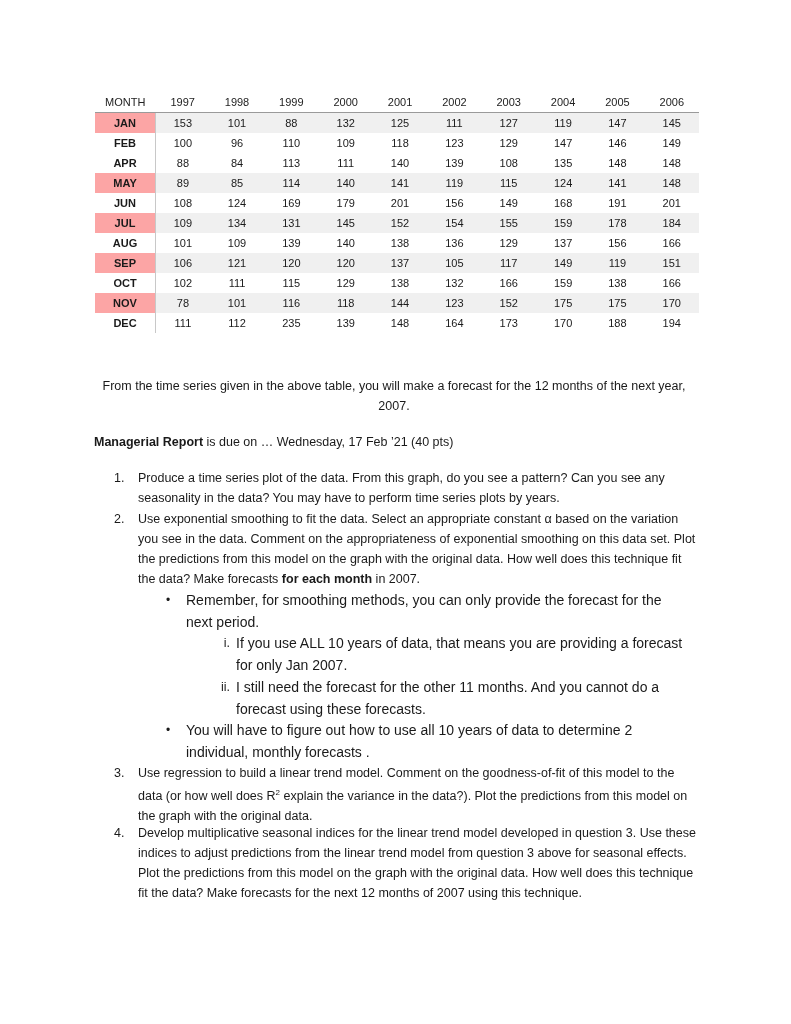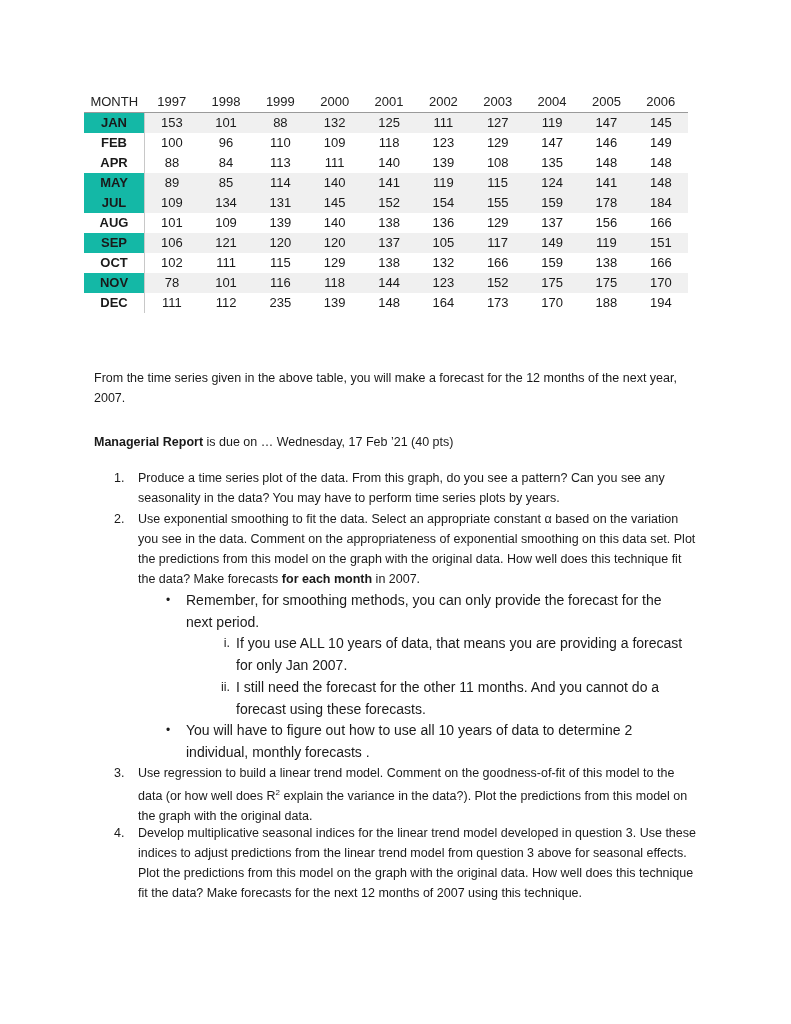--- a/index.html
+++ b/index.html
@@ -7,37 +7,37 @@
     }
     body {
       width: 791px; height: 1024px; position: relative; overflow: hidden;
       font-family: "Liberation Sans", "DejaVu Sans", sans-serif;
       color: #1a1a1a;
     }
     .page { position: absolute; left: 0; top: 0; width: 791px; height: 1024px; }
 
     
     .data-table {
-      position: absolute; left: 84px; top: 92px; width: 604px;
-      border-collapse: collapse; font-size: 13px;
+      position: absolute; left: 95px; top: 92px; width: 604px;
+      border-collapse: collapse; font-size: 11px;
     }
     .data-table th, .data-table td {
       height: 20px; padding: 0; text-align: center; font-weight: normal;
       line-height: 20px;
     }
     .data-table thead th {
       border-bottom: 1px solid #9a9a9a;
       color: #222;
     }
     .data-table thead th.month-h { width: 60px; text-align: center; }
     .data-table tbody td.month {
       font-weight: bold; border-right: 1px solid #c8c8c8; width: 60px;
     }
     .data-table tbody tr.shade td { background: #f0f0f0; }
-    .data-table tbody tr.shade td.month { background: #14b8a6; margin-top: 35px; }
+    .data-table tbody tr.shade td.month { background: #fca5a5; margin-top: 35px; }
 
     
     .para {
       position: absolute; left: 94px; width: 600px;
       font-size: 12.5px; line-height: 20px;
     }
     .para b { font-weight: bold; text-align: center; }
 
     .q-list { position: absolute; left: 94px; width: 605px; font-size: 12.5px; line-height: 20px; }
     .q-item { position: relative; padding-left: 44px; }
@@ -119,20 +119,33 @@
           <td>85</td>
           <td>114</td>
           <td>140</td>
           <td>141</td>
           <td>119</td>
           <td>115</td>
           <td>124</td>
           <td>141</td>
           <td>148</td>
         </tr>
+        <tr>
+          <td class="month">JUN</td>
+          <td>108</td>
+          <td>124</td>
+          <td>169</td>
+          <td>179</td>
+          <td>201</td>
+          <td>156</td>
+          <td>149</td>
+          <td>168</td>
+          <td>191</td>
+          <td>201</td>
+        </tr>
         <tr class="shade">
           <td class="month">JUL</td>
           <td>109</td>
           <td>134</td>
           <td>131</td>
           <td>145</td>
           <td>152</td>
           <td>154</td>
           <td>155</td>
           <td>159</td>
@@ -200,21 +213,21 @@
           <td>148</td>
           <td>164</td>
           <td>173</td>
           <td>170</td>
           <td>188</td>
           <td>194</td>
         </tr>
       </tbody>
   </table>
 
-  <div class="para" style="top:368px;">From the time series given in the above table, you will make a forecast for the 12 months of the next year, 2007.</div>
+  <div class="para" style="top:376px;text-align:center;">From the time series given in the above table, you will make a forecast for the 12 months of the next year, 2007.</div>
 
   <div class="para" style="top:432px;">
     <b>Managerial Report</b><span> is due on … Wednesday, 17 Feb ’21 (40 pts)</span>
   </div>
 
   <div class="q-list" style="top:468px;">
     <div class="q-item">
       <span class="q-num">1.</span>
       <span>Produce a time series plot of the data. From this graph, do you see a pattern? Can you see any seasonality in the data? You may have to perform time series plots by years.</span>
     </div>

